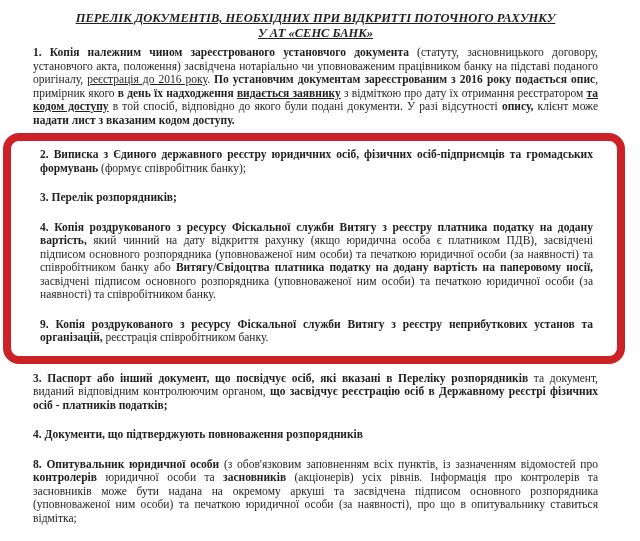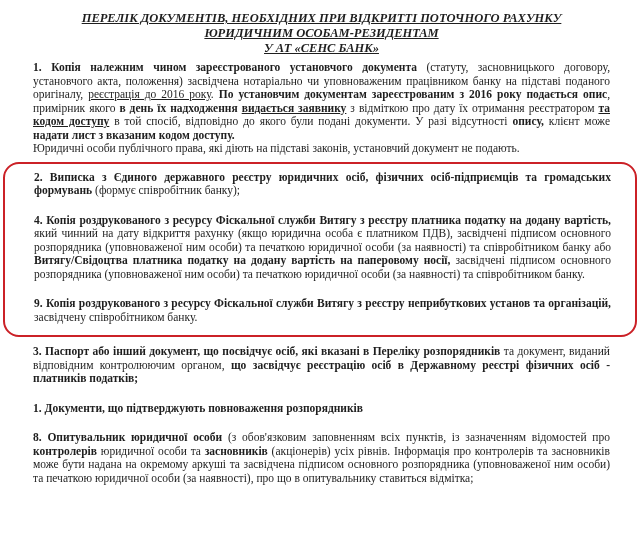--- a/index.html
+++ b/index.html
@@ -1,20 +1,20 @@
 <!DOCTYPE html>
 <html><head>
 <meta charset="utf-8">
 <style>
   html,body { margin:0; padding:0; background:#ffffff; }
   .page {
     position:relative;
     width:640px; height:541px;
     box-sizing:border-box;
-    padding:11px 30px 8px 33px;
+    padding:11px 42px 8px 33px;
     background:#ffffff;
     font-family:"Liberation Serif", serif;
     font-size:11.5px;
     line-height:13.5px;
     color:#1e1e1e;
     overflow:hidden;
     border-radius:26px;
   }
   .title {
     text-align:center;
@@ -27,44 +27,43 @@
   .title div { text-decoration:underline; }
   .para {
     margin:16px 0 0 0;
     text-align:justify;
   }
   .para.nogap { margin-top:0; }
   .para.firstp { margin-top:3px; }
   .b { font-weight:bold; }
   .u { text-decoration:underline; }
   .hl-box {
-    border:2px solid #404040;
+    border:8px solid #404040;
     border-radius:16px;
     margin:6px -27px 8px -30px;
     padding:7px 24px 11px 29px;
   }
   .hl-box .para:first-child { margin-top:0; }
 </style>
 </head>
 <body>
 
 <div class="page">
 
   <div class="title">
     <div>ПЕРЕЛІК ДОКУМЕНТІВ, НЕОБХІДНИХ ПРИ ВІДКРИТТІ ПОТОЧНОГО РАХУНКУ</div>
-    <div>ЮРИДИЧНИМ ОСОБАМ-РЕЗИДЕНТАМ</div>
     <div>У АТ «СЕНС БАНК»</div>
   </div>
 
   <p class="para firstp"><span class="b">1. Копія належним чином зареєстрованого установчого документа </span><span>(статуту, засновницького договору, установчого акта, положення) засвідчена нотаріально чи уповноваженим працівником банку на підставі поданого оригіналу, </span><span class="u">реєстрація до 2016 року</span><span>. </span><span class="b">По установчим документам зареєстрованим з 2016 року подається опис</span><span>, примірник якого </span><span class="b">в день їх надходження </span><span class="b u">видається заявнику</span><span> з відміткою про дату їх отримання реєстратором </span><span class="b u">та кодом доступу</span><span> в той спосіб, відповідно до якого були подані документи. У разі відсутності </span><span class="b">опису,</span><span> клієнт може </span><span class="b">надати лист з вказаним кодом доступу.</span></p>
-  <p class="para nogap"><span>Юридичні особи публічного права, які діють на підставі законів, установчий документ не подають.</span></p>
 
   <div class="hl-box" style="border-color: rgb(203, 33, 39);">
     <p class="para"><span class="b">2. Виписка з Єдиного державного реєстру юридичних осіб, фізичних осіб-підприємців та громадських формувань </span><span>(формує співробітник банку);</span></p>
+    <p class="para"><span class="b">3. Перелік розпорядників;</span></p>
     <p class="para"><span class="b">4. Копія роздрукованого з ресурсу Фіскальної служби Витягу з реєстру платника податку на додану вартість, </span><span>який чинний на дату відкриття рахунку (якщо юридична особа є платником ПДВ), засвідчені підписом основного розпорядника (уповноваженої ним особи) та печаткою юридичної особи (за наявності) та співробітником банку або </span><span class="b">Витягу/Свідоцтва платника податку на додану вартість на паперовому носії, </span><span>засвідчені підписом основного розпорядника (уповноваженої ним особи) та печаткою юридичної особи (за наявності) та співробітником банку.</span></p>
-    <p class="para"><span class="b">9. Копія роздрукованого з ресурсу Фіскальної служби Витягу з реєстру неприбуткових установ та організацій, </span><span>засвідчену співробітником банку.</span></p>
+    <p class="para"><span class="b">9. Копія роздрукованого з ресурсу Фіскальної служби Витягу з реєстру неприбуткових установ та організацій, </span><span>реєстрація співробітником банку.</span></p>
   </div>
 
   <p class="para nogap"><span class="b">3. Паспорт або інший документ, що посвідчує осіб, які вказані в Переліку розпорядників </span><span>та документ, виданий відповідним контролюючим органом, </span><span class="b">що засвідчує реєстрацію осіб в Державному реєстрі фізичних осіб - платників податків;</span></p>
-  <p class="para"><span class="b">1. Документи, що підтверджують повноваження розпорядників</span></p>
+  <p class="para"><span class="b">4. Документи, що підтверджують повноваження розпорядників</span></p>
   <p class="para"><span class="b">8. Опитувальник юридичної особи </span><span>(з обов'язковим заповненням всіх пунктів, із зазначенням відомостей про </span><span class="b">контролерів</span><span> юридичної особи та </span><span class="b">засновників</span><span> (акціонерів) усіх рівнів. Інформація про контролерів та засновників може бути надана на окремому аркуші та засвідчена підписом основного розпорядника (уповноваженої ним особи) та печаткою юридичної особи (за наявності), про що в опитувальнику ставиться відмітка;</span></p>
 
 </div>
 
 </body></html>

